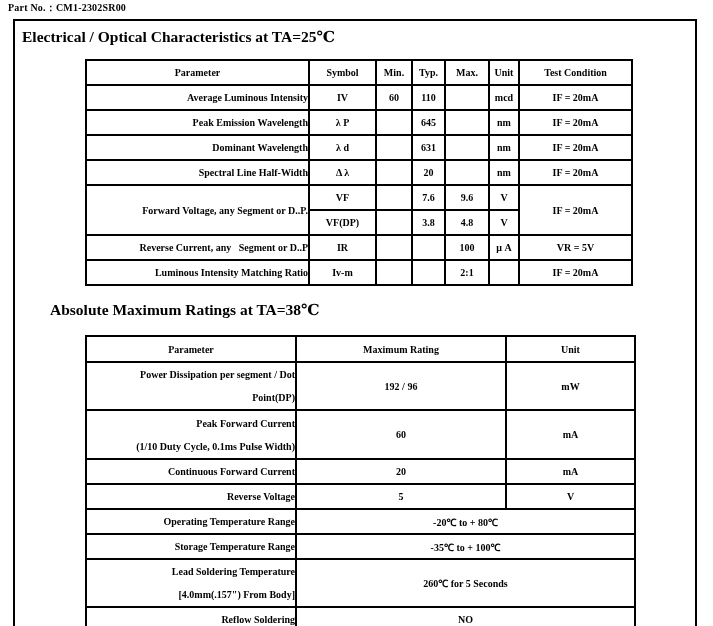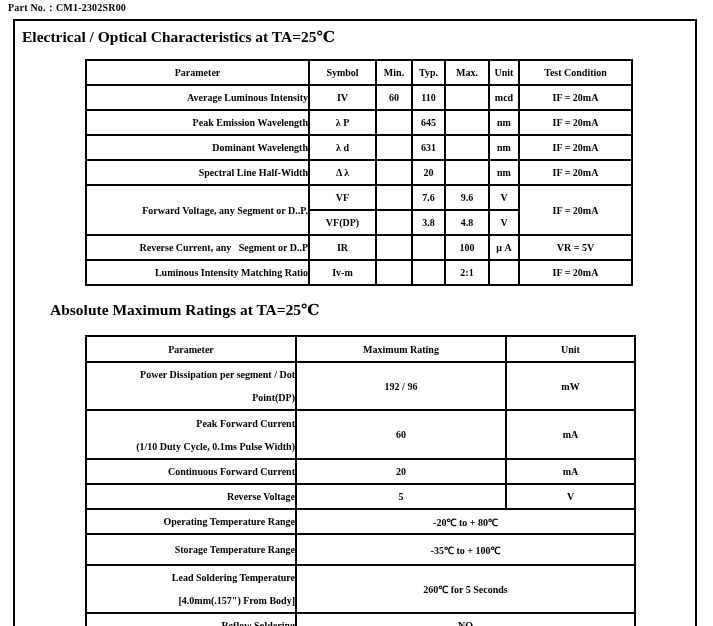--- a/index.html
+++ b/index.html
@@ -49,21 +49,21 @@
     text-align: right;
     padding-left: 6px;
     white-space: pre-wrap;
     line-height: 23px;
   }
   .t1 tr { height: 25px; }
   .t2 .r-head { height: 26px; }
   .t2 .r-2line { height: 48px; }
   .t2 .r-2line2 { height: 49px; }
   .t2 .r-1line { height: 24px; }
-  .t2 .r-1line-b { height: 31px; }
+  .t2 .r-1line-b { height: 25px; }
   .t2 .r-solder { height: 42px; }
 </style>
 </head>
 <body>
 
 <div class="part-no">Part No.：CM1-2302SR00</div>
 
 <div class="sheet">
 
   <div class="h1">Electrical / Optical Characteristics at TA=25℃</div>
@@ -154,21 +154,21 @@
       <td>Iv-m</td>
       <td></td>
       <td></td>
       <td>2:1</td>
       <td></td>
       <td>IF = 20mA</td>
     </tr>
   </tbody>
     </table>
 
-  <div class="h2">Absolute Maximum Ratings at TA=25℃</div>
+  <div class="h2">Absolute Maximum Ratings at TA=38℃</div>
 
   <table class="t2">
     <colgroup>
       <col style="width:210px">
         <col style="width:210px">
         <col style="width:129px">
     </colgroup>
     <tbody>
         <tr class="r-head">
       <th>Parameter</th>

